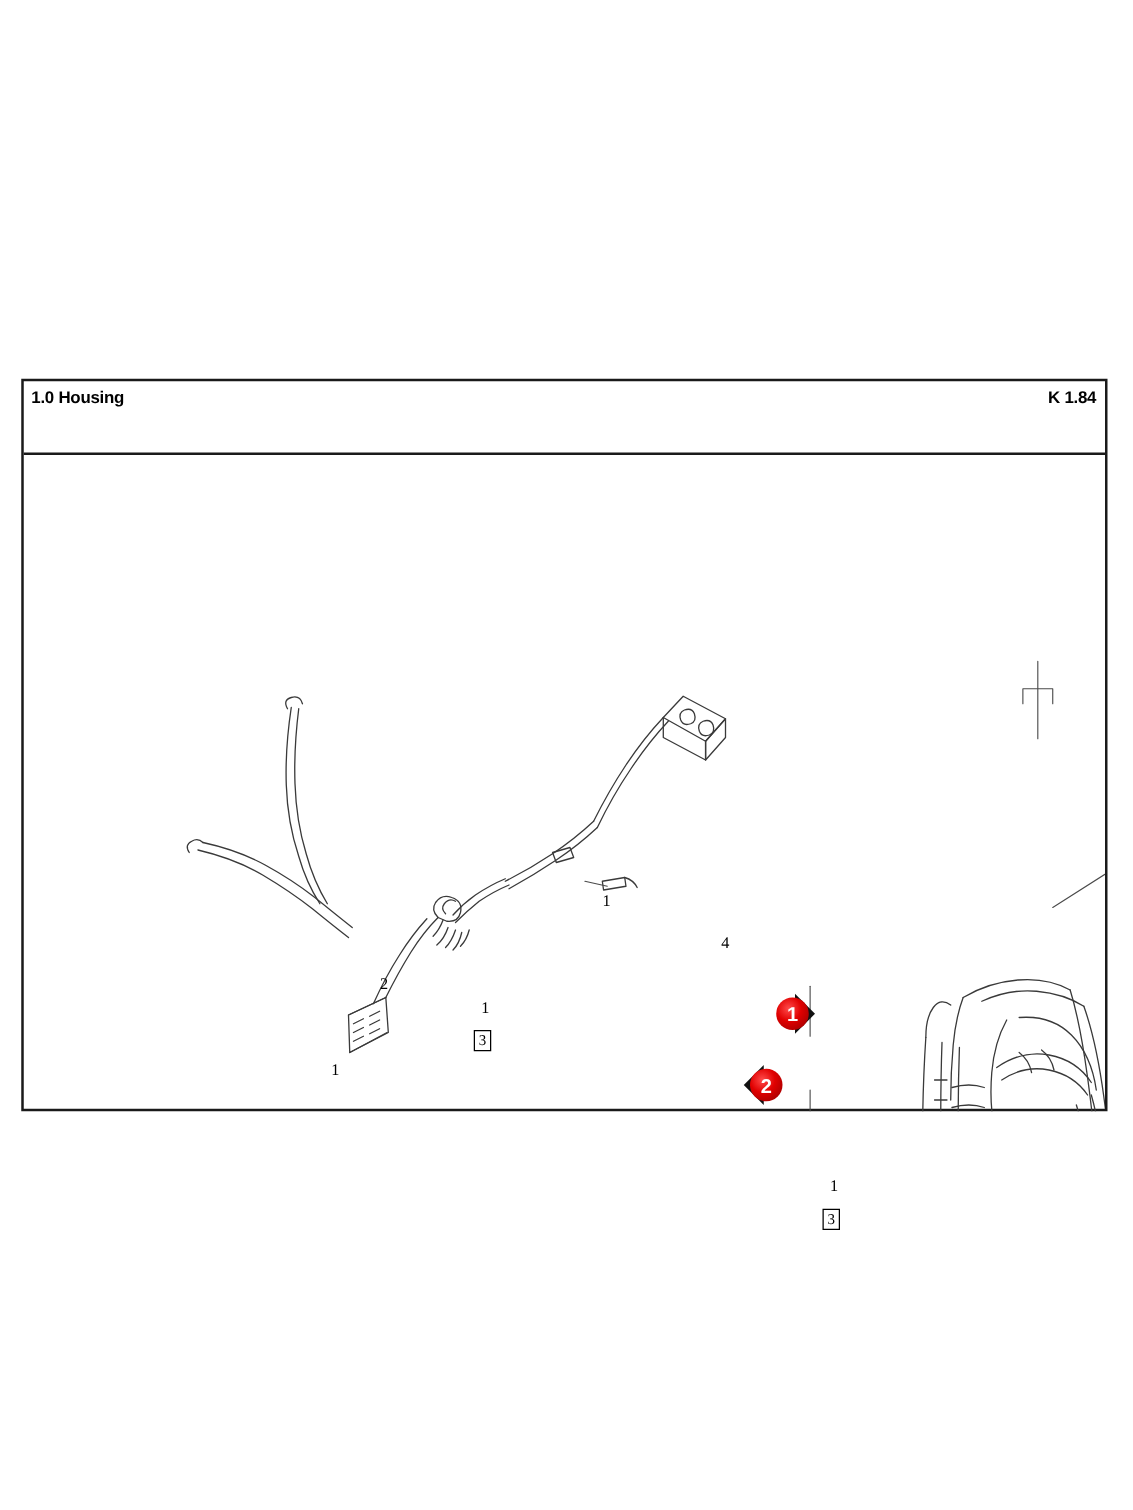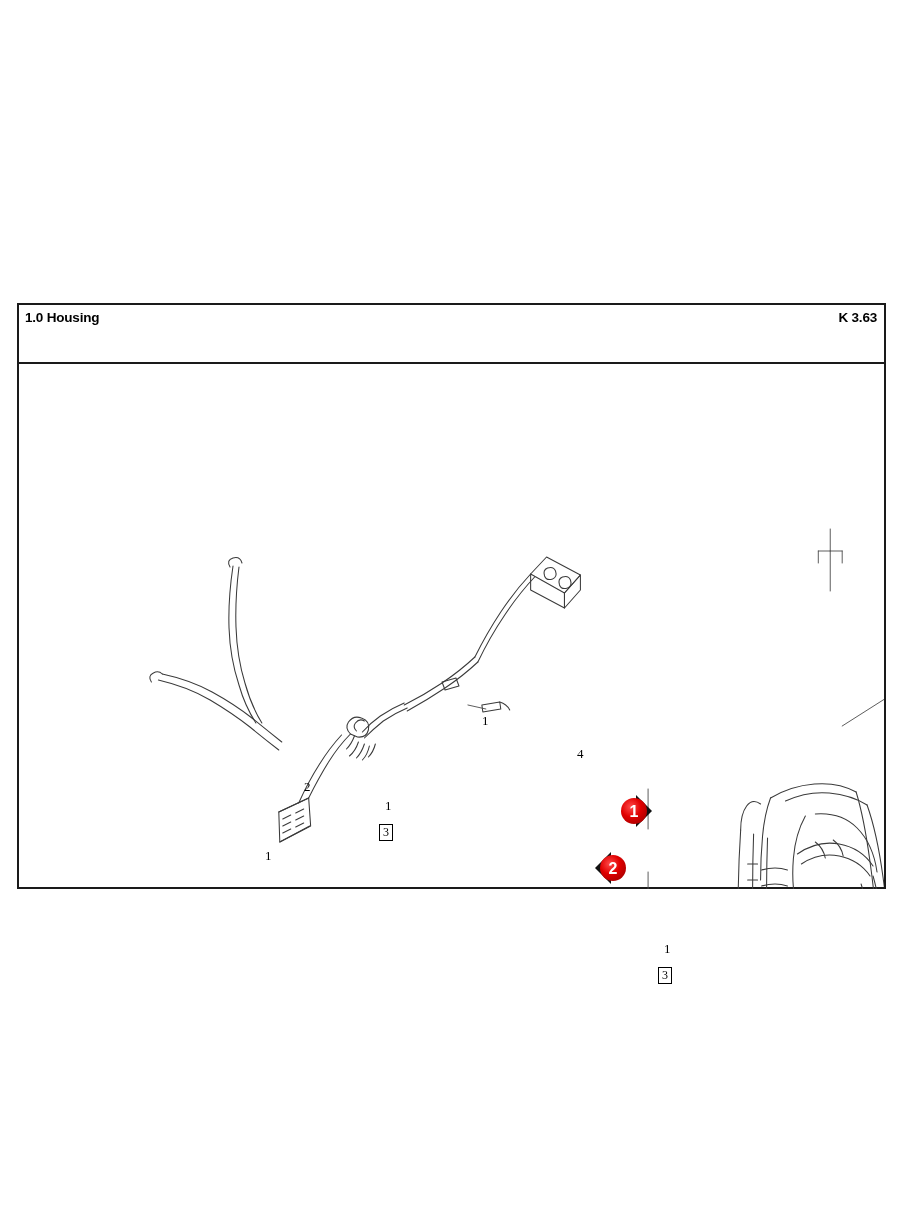--- a/index.html
+++ b/index.html
@@ -28,21 +28,21 @@
   .arrowmk{position:absolute;width:46px;height:40px;}
   .arrowmk svg{display:block;}
 </style>
 </head>
 <body>
 
 <div id="sheet">
 
   <div id="header">
     <div class="ttl">1.0 Housing</div>
-    <div class="code">K 3.63</div>
+    <div class="code">K 1.84</div>
   </div>
 
   <div id="canvas">
     <svg viewBox="0 0 869 525" preserveAspectRatio="none">
       <g fill="none" stroke="#3a3a3a" stroke-width="1.05" stroke-linecap="round" stroke-linejoin="round">
 
         <g>
           <path d="M133 318 q-4 -6 2 -9 q5 -3 9 1"></path>
           <path d="M144 310 q28 6 50 18 q22 12 40 26 q16 13 30 24"></path>
           <path d="M140 316 q30 7 52 20 q22 13 40 27 q16 13 29 23"></path>

